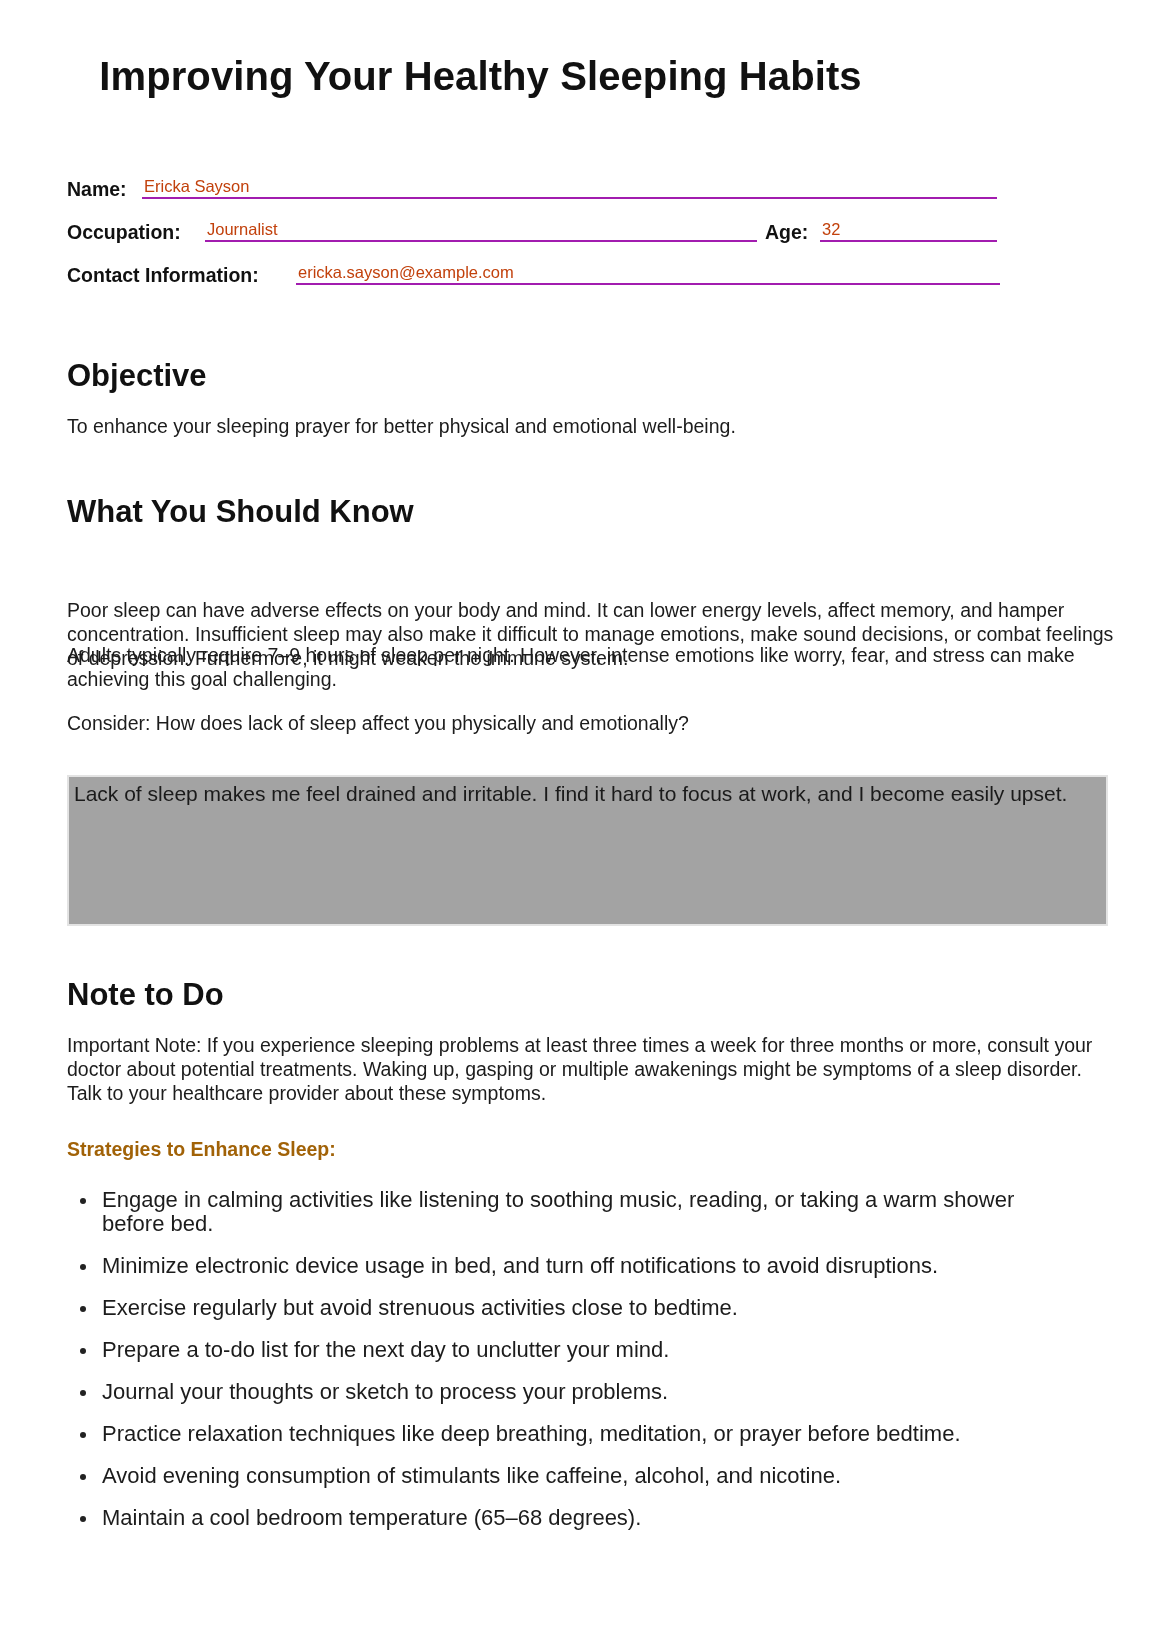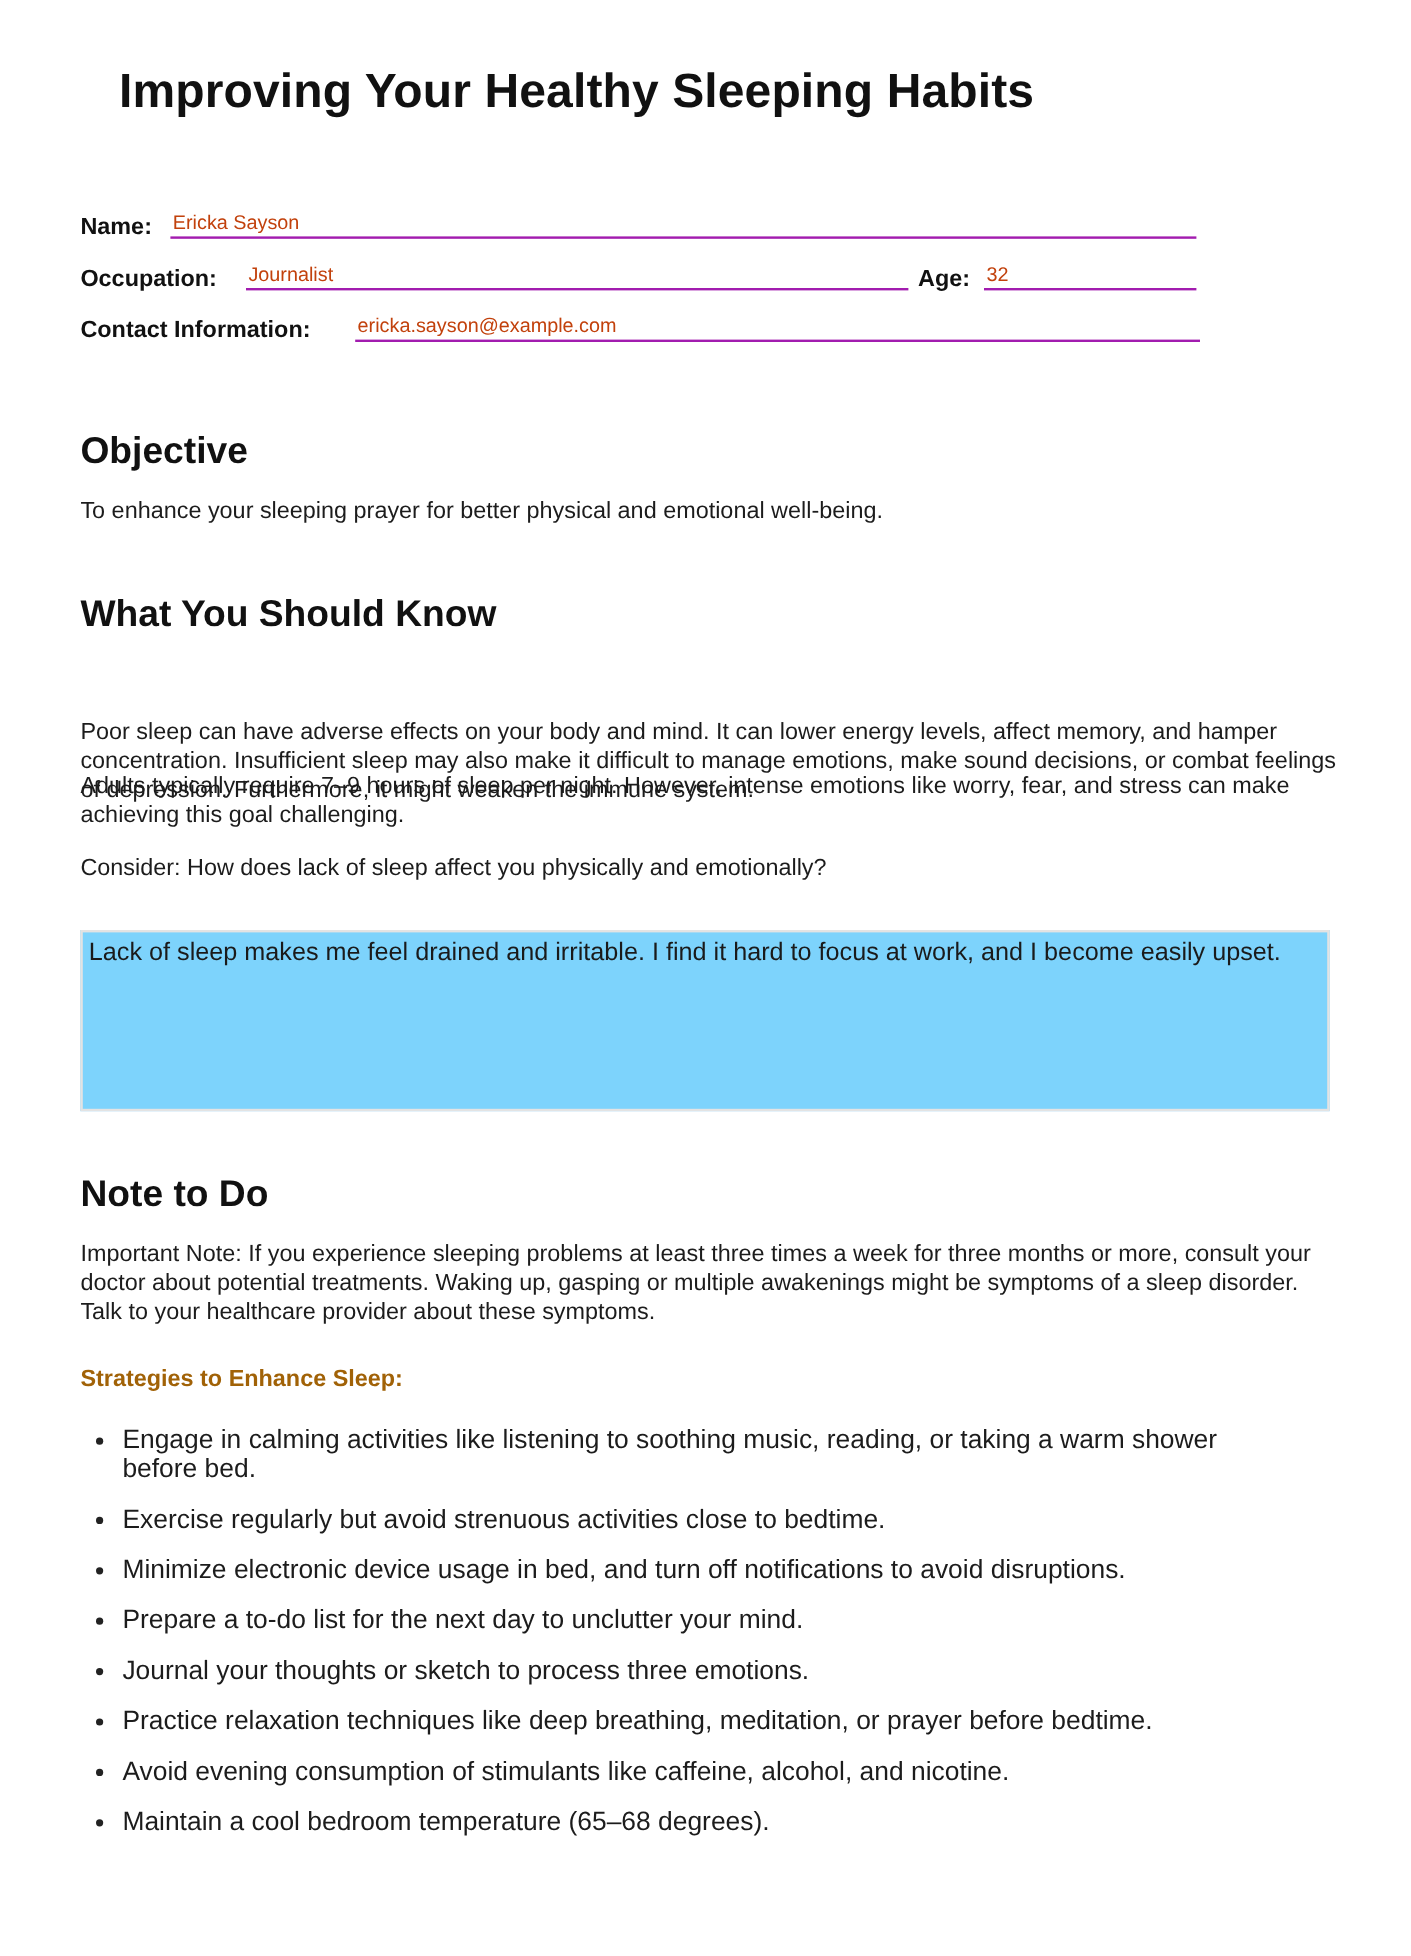--- a/index.html
+++ b/index.html
@@ -60,21 +60,21 @@
       left: 67px;
       top: 775px;
       width: 1041px;
       height: 151px;
       border: 2px solid #e3e3e3;
       box-sizing: border-box;
       padding: 4px 5px;
       font-size: 21px;
       line-height: 26px;
       color: #1a1a1a;
-      background: #7dd3fc;
+      background: #a3a3a3;
     }
     .h3 {
       position: absolute;
       left: 67px;
       font-size: 19.5px;
       font-weight: bold;
       color: #a16207;
     }
     ul.strategies {
       position: absolute;
@@ -135,20 +135,20 @@
 
 <div class="answer-box">Lack of sleep makes me feel drained and irritable. I find it hard to focus at work, and I become easily upset.</div>
 
 <div class="h2" style="top:977px;">Note to Do</div>
 <div class="para" style="top:1033px;">Important Note: If you experience sleeping problems at least three times a week for three months or more, consult your doctor about potential treatments. Waking up, gasping or multiple awakenings might be symptoms of a sleep disorder. Talk to your healthcare provider about these symptoms.</div>
 
 <div class="h3" style="top:1138px;">Strategies to Enhance Sleep:</div>
 
 <ul class="strategies">
   <li><span class="bullet"></span><span>Engage in calming activities like listening to soothing music, reading, or taking a warm shower before bed.</span></li>
+  <li><span class="bullet"></span><span>Minimize electronic device usage in bed, and turn off notifications to avoid disruptions.</span></li>
   <li><span class="bullet"></span><span>Exercise regularly but avoid strenuous activities close to bedtime.</span></li>
-  <li><span class="bullet"></span><span>Minimize electronic device usage in bed, and turn off notifications to avoid disruptions.</span></li>
   <li><span class="bullet"></span><span>Prepare a to-do list for the next day to unclutter your mind.</span></li>
-  <li><span class="bullet"></span><span>Journal your thoughts or sketch to process three emotions.</span></li>
+  <li><span class="bullet"></span><span>Journal your thoughts or sketch to process your problems.</span></li>
   <li><span class="bullet"></span><span>Practice relaxation techniques like deep breathing, meditation, or prayer before bedtime.</span></li>
   <li><span class="bullet"></span><span>Avoid evening consumption of stimulants like caffeine, alcohol, and nicotine.</span></li>
   <li><span class="bullet"></span><span>Maintain a cool bedroom temperature (65–68 degrees).</span></li>
 </ul>
 
 </body></html>

